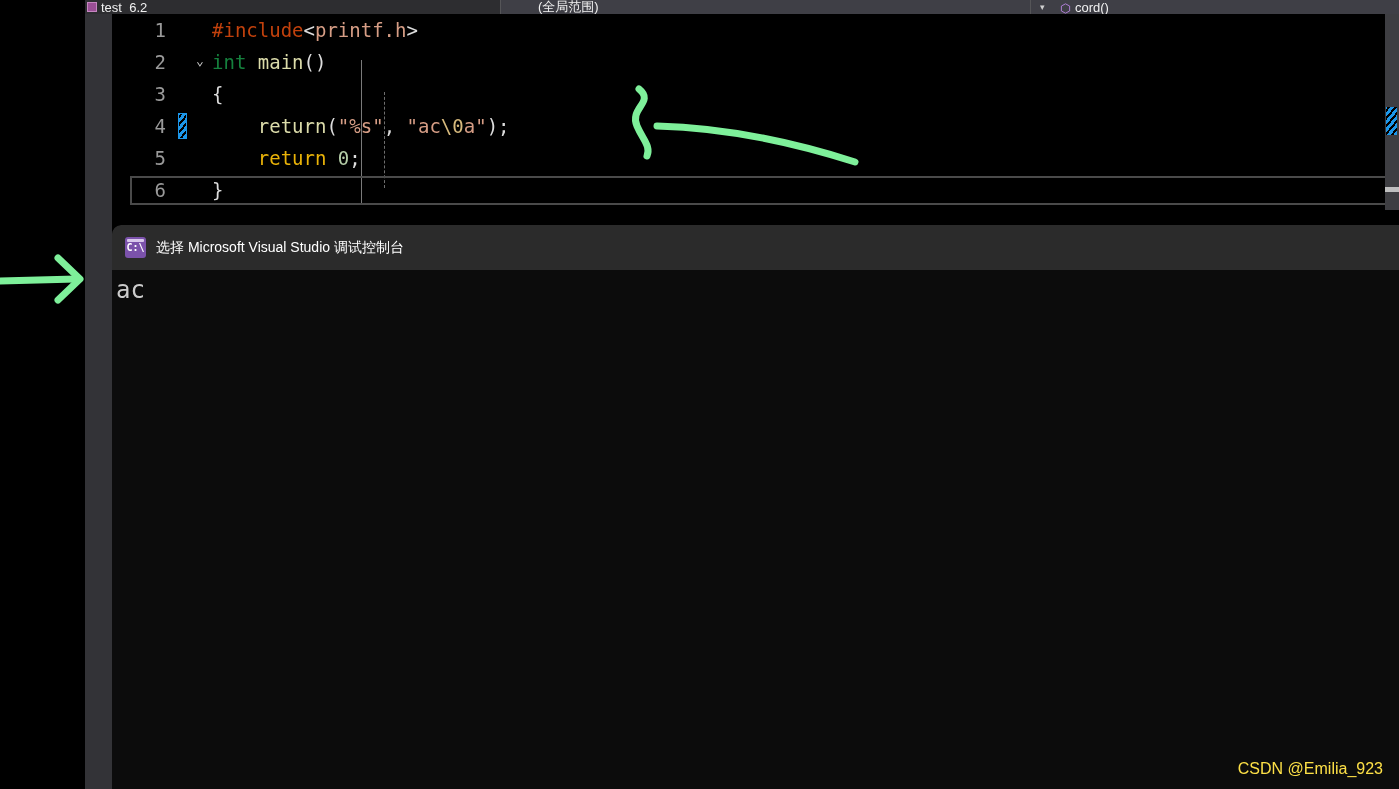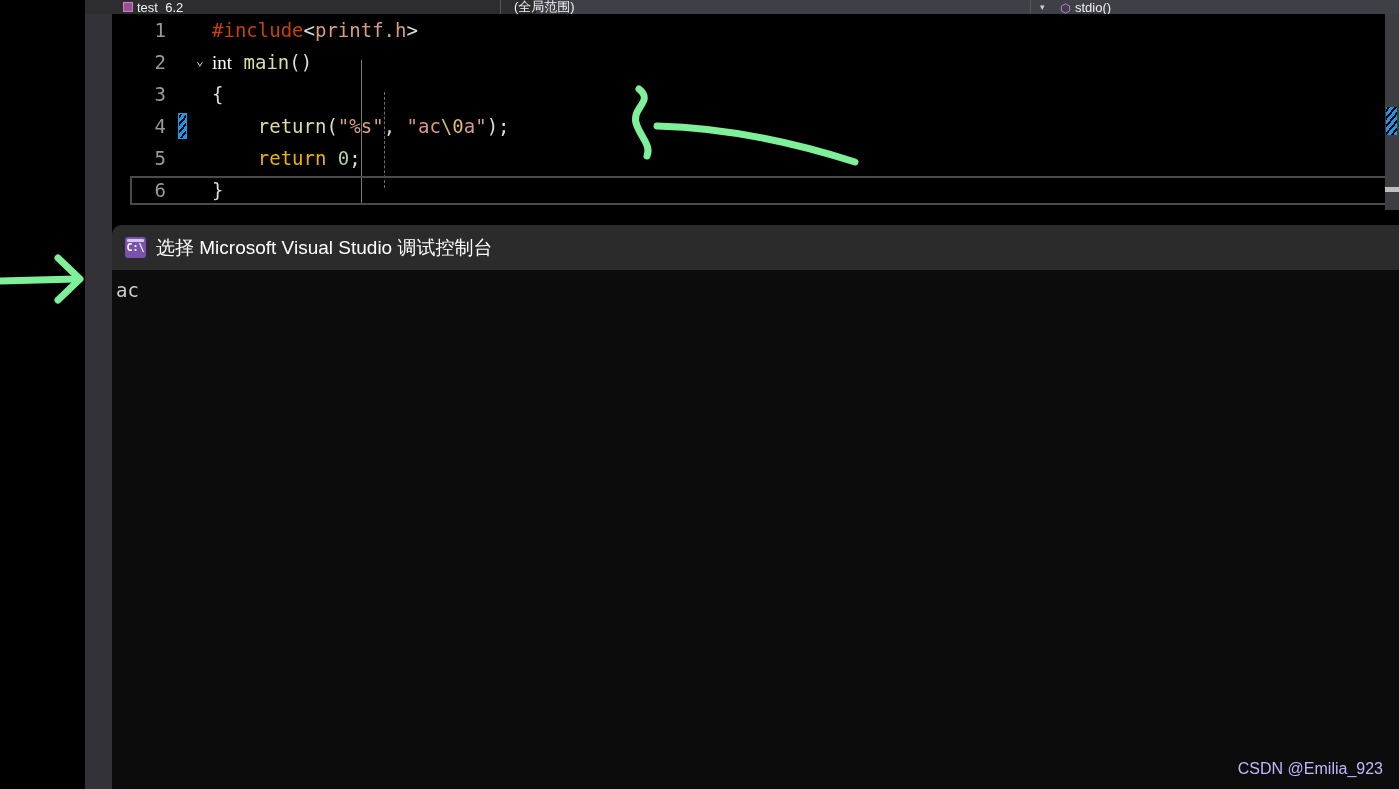--- a/index.html
+++ b/index.html
@@ -47,21 +47,21 @@
     top: 0;
     height: 14px;
     display: flex;
     align-items: center;
     gap: 4px;
     overflow: hidden;
     color: #f1f1f1;
     font-size: 13px;
     white-space: nowrap;
   }
-  .topbar-cell.active { background: #2d2d30; padding-left: 36px; }
+  .topbar-cell.active { background: #2d2d30; }
   .cell-divider {
     position: absolute;
     top: 0;
     width: 1px;
     height: 14px;
     background: #555558;
   }
   .topbar-caret {
     position: absolute;
     top: 2px;
@@ -167,21 +167,21 @@
     position: absolute;
     left: 249px;
     width: 12px;
     height: 1px;
     background: #7a7a7a;
   }
 
   
   .tok-pp      { color: #c2410c; }
   .tok-inc     { color: #d69d85; }
-  .tok-key     { color: #ffffff; font-family: Liberation Serif, serif; }
+  .tok-key     { color: #15803d; }
   .tok-keyctl  { color: #eab308; }
   .tok-fn      { color: #dcdcaa; }
   .tok-str     { color: #d69d85; }
   .tok-esc     { color: #d7ba7d; }
   .tok-num     { color: #b5cea8; }
   .tok-punct   { color: #dcdcdc; }
   .tok-brace   { color: #dcdcdc; }
 
   
   .stmt-box {
@@ -260,55 +260,55 @@
   .console-icon::before {
     content: "";
     position: absolute;
     left: 2px; top: 2px; right: 2px;
     height: 3px;
     background: #d8c7ec;
     border-radius: 1px;
   }
   .console-title-text {
     color: #ffffff;
-    font-size: 19px;
+    font-size: 14px;
     font-family: "Liberation Sans", sans-serif;
     white-space: nowrap;
   }
   .console-body {
     position: absolute;
     left: 0; top: 45px;
     width: 100%;
     bottom: 0;
     background: #0c0c0c;
     padding: 9px 0 0 4px;
     box-sizing: border-box;
     font-family: "DejaVu Sans Mono", "Liberation Mono", monospace;
-    font-size: 19px;
+    font-size: 24px;
     color: #cccccc;
     line-height: 23px;
   }
   .console-line {
     white-space: pre;
     height: 23px;
   }
   .caret-block {
     display: inline-block;
     width: 11px;
     height: 19px;
     background: #ffffff;
     vertical-align: -3px;
   }
 
   
   .watermark {
     position: absolute;
     right: 16px;
     bottom: 11px;
-    color: #c4b5fd;
+    color: #fde047;
     font-size: 16px;
     font-family: "Liberation Sans", sans-serif;
     white-space: nowrap;
   }
 
   
   .annot {
     position: absolute;
     pointer-events: none;
   }
@@ -324,34 +324,34 @@
 
   <div class="vs-topbar">
 
     <div class="topbar-cell active" style="left:0px; width:415px;">
       <span class="cs-file-icon"></span>
       <span>test_6.2</span>
     </div>
 
     <div class="cell-divider" style="left:415px;"></div>
 
-    <div class="topbar-cell" style="left:401px; width:495px; padding-left:28px;">
+    <div class="topbar-cell" style="left:425px; width:495px; padding-left:28px;">
       <span>(全局范围)</span>
     </div>
     <span class="topbar-caret" style="left:955px;">▾</span>
 
     <div class="cell-divider" style="left:945px;"></div>
 
     <div class="topbar-cell" style="left:955px; width:430px; padding-left:18px;">
       <span class="member-icon">
         <svg viewBox="0 0 16 16" width="11" height="11" aria-hidden="true">
           <path d="M8 1.2 14 4.4v7.2L8 14.8 2 11.6V4.4z" fill="none" stroke="#b180d7" stroke-width="1.4"></path>
         </svg>
       </span>
-      <span>stdio()</span>
+      <span>cord()</span>
     </div>
 
   </div>
 
   <div class="editor">
 
     <div class="guide-solid" style="top:46px; height:144px;"></div>
     <div class="guide-foot" style="top:190px;"></div>
     <div class="guide-dash" style="top:78px; height:96px;"></div>
 

